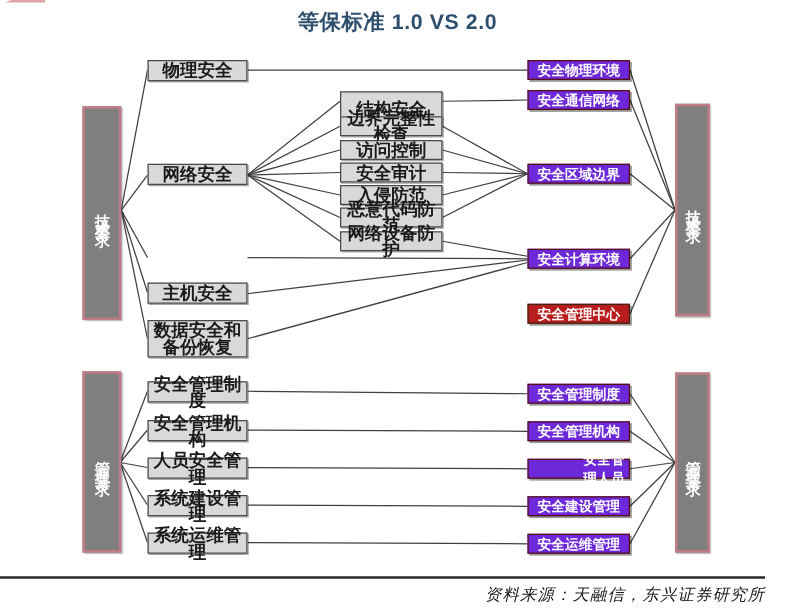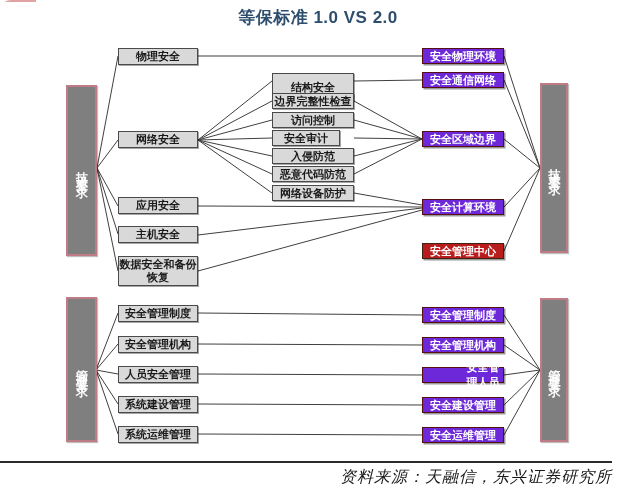--- a/index.html
+++ b/index.html
@@ -33,21 +33,21 @@
     text-orientation: upright;
     display: flex; align-items: center; justify-content: center;
     letter-spacing: 5px;
     box-shadow: 1px 1px 1px rgba(0,0,0,0.25);
   }
   .gbox {
     position: absolute;
     background: #d9d9d9;
     border: 1.5px solid #4a4a4a;
     color: #1a1a1a;
-    font-size: 11px; font-weight: bold;
+    font-size: 14px; font-weight: bold;
     display: flex; align-items: center; justify-content: center;
     text-align: center;
     line-height: 13px;
     box-shadow: 1px 1px 0 rgba(0,0,0,0.35);
   }
   .rbox {
     position: absolute;
     background: #6d28d9;
     border: 1.5px solid #571012;
     color: #ffffff;
@@ -59,21 +59,21 @@
   .rbox.brown { background: #b91c1c; border-color: #3f2310; }
   .footer-line {
     position: absolute; left: 0; top: 461px; width: 612px; height: 2px;
     background: #2b2b2b;
   }
   .footer-source {
     position: absolute; top: 467px; left: 0; width: 612px;
     text-align: right;
     font-family: "Liberation Serif", serif;
     font-style: italic;
-    font-size: 16px;
+    font-size: 13px;
     color: #1a1a1a;
     letter-spacing: 1px;
   }
 </style>
 </head>
 <body>
 
 <div class="canvas">
 
   <div class="top-tick"></div>
@@ -135,28 +135,27 @@
       <line x1="504" y1="375" x2="540" y2="370"></line>
       <line x1="504" y1="405" x2="540" y2="370"></line>
       <line x1="504" y1="435" x2="540" y2="370"></line>
     </g>
   </svg>
 
   <div class="vbar" style="left:66px; top:85px; width:31px; height:171px;">技术要求</div>
 
   <div class="gbox" style="left:118px; top:48px; width:80px; height:17px;">物理安全</div>
   <div class="gbox" style="left:118px; top:131px; width:80px; height:17px;">网络安全</div>
-  <div class="gbox" style="left:118px; top:197px; width:80px; height:17px;">应用安全</div>
   <div class="gbox" style="left:118px; top:226px; width:80px; height:17px;">主机安全</div>
   <div class="gbox" style="left:118px; top:256px; width:80px; height:30px;">数据安全和备份恢复</div>
 
   <div class="gbox" style="left:272px; top:73px; width:82px; height:28px;">结构安全</div>
   <div class="gbox" style="left:272px; top:93px; width:82px; height:16px;">边界完整性检查</div>
   <div class="gbox" style="left:272px; top:112px; width:82px; height:16px;">访问控制</div>
-  <div class="gbox" style="left:272px; top:130px; width:68px; height:16px;">安全审计</div>
+  <div class="gbox" style="left:272px; top:130px; width:82px; height:16px;">安全审计</div>
   <div class="gbox" style="left:272px; top:148px; width:82px; height:16px;text-align:center;">入侵防范</div>
   <div class="gbox" style="left:272px; top:166px; width:82px; height:16px;">恶意代码防范</div>
   <div class="gbox" style="left:272px; top:185px; width:82px; height:16px;">网络设备防护</div>
 
   <div class="rbox" style="left:422px; top:48px; width:82px; height:16px;">安全物理环境</div>
   <div class="rbox" style="left:422px; top:72px; width:82px; height:16px;">安全通信网络</div>
   <div class="rbox" style="left:422px; top:131px; width:82px; height:16px;">安全区域边界</div>
   <div class="rbox" style="left:422px; top:199px; width:82px; height:16px;">安全计算环境</div>
   <div class="rbox brown" style="left:422px; top:243px; width:82px; height:16px;">安全管理中心</div>
 

